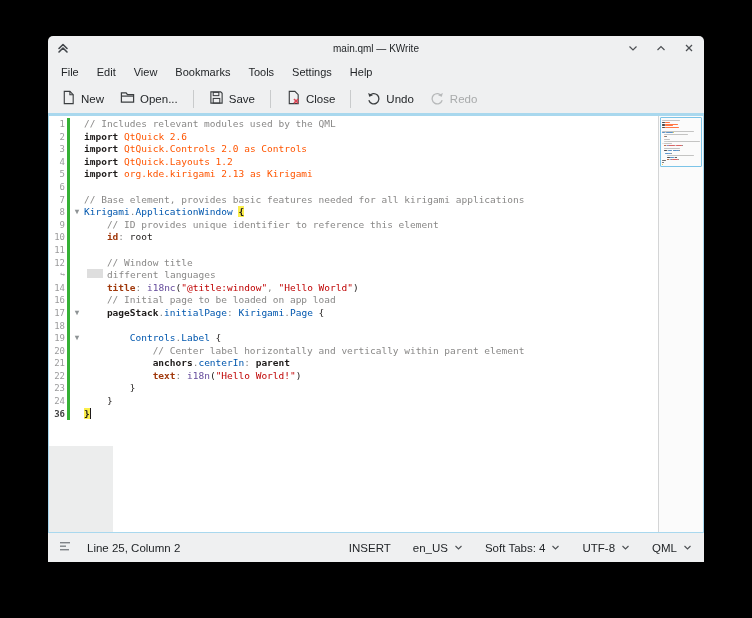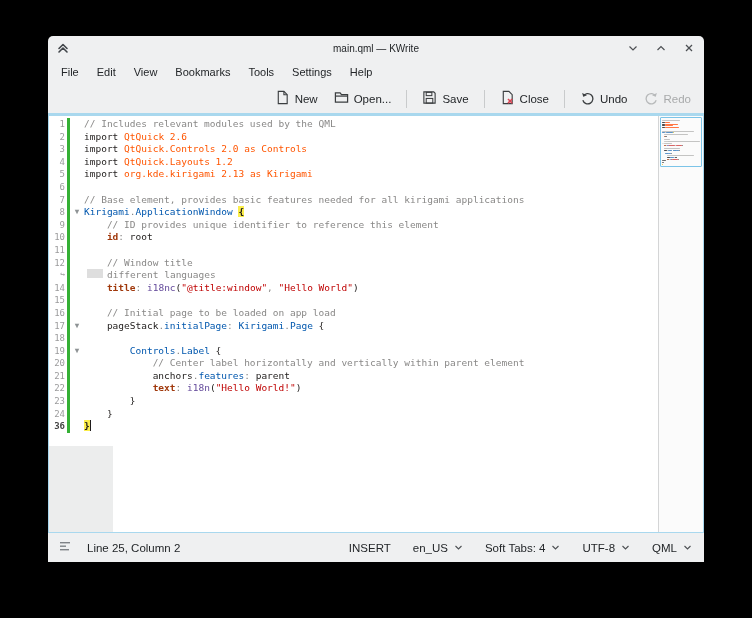--- a/index.html
+++ b/index.html
@@ -14,21 +14,21 @@
   .titlebar .title { position:absolute; left:0; right:0; text-align:center;
     font-size:10px; color:#232629; }
   .titlebar .tb-btns { margin-left:auto; display:flex; gap:14px; align-items:center; z-index:2; }
   .tb-btn { width:14px; height:14px; display:flex; align-items:center; justify-content:center; }
 
   
   .menubar { height:24px; display:flex; align-items:center; padding:0 4px; }
   .menu-item { font-size:11px; color:#232629; padding:3px 9px; border-radius:3px; }
 
   
-  .toolbar { height:29px; display:flex; align-items:center; padding:0 6px; gap:2px;justify-content:flex-end; }
+  .toolbar { height:29px; display:flex; align-items:center; padding:0 6px; gap:2px; }
   .tool-btn { display:flex; align-items:center; gap:5px; font-size:11.5px; color:#232629;
     padding:4px 7px; border-radius:3px; }
   .tool-btn.disabled { color:#a8aaab; }
   .tool-sep { width:1px; height:18px; background:#c9cbcc; margin:0 6px; }
 
   
   .focusline { height:3px; background:#a9d8ee; }
 
   
   .editor { flex:1; display:flex; background:#fff; position:relative;
@@ -39,21 +39,21 @@
   .ln { width:18px; text-align:right; color:#9b9b9c; flex:none; font-size:9px; padding-right:2px; }
   .ln.cur { color:#444; font-weight:bold; }
   .ln.wrapmark { color:#9b9b9c; font-size:8px; }
   .modbar { width:3px; flex:none; }
   .modbar.on { background:#35b035; }
   .foldcol { width:14px; flex:none; text-align:center; color:#8e9395; font-size:7.5px; line-height:12.6px; }
   .code { flex:1; color:#1f1c1b; }
 
   .cm { color:#898887; }
   .cmsp { color:#898887; border-bottom:1px dotted #bf0303; }
-  .kw { color:#1f1c1b; font-weight:normal; }
+  .kw { color:#1f1c1b; font-weight:bold; }
   .im { color:#ff5500; }
   .ty { color:#0057ae; }
   .pr { color:#a0380b; font-weight:bold; }
   .fn { color:#644a9b; }
   .st { color:#bf0303; }
   .pu { color:#898887; }
   .tx { color:#1f1c1b; }
   .hl { background:#fbee4b; color:#1f1c1b; font-weight:bold; }
   .wrapbox { display:inline-block; width:16px; height:9px; background:#dedede; margin:0 4px 0 3px; }
   .caret { display:inline-block; width:1px; height:11px; background:#1f1c1b; vertical-align:-2px; }
@@ -182,27 +182,26 @@
         <div class="row"><span class="ln">5</span><span class="modbar on"></span><span class="foldcol"></span><span class="code"><span class="kw">import</span><span class="tx"> </span><span class="im">org.kde.kirigami 2.13 as Kirigami</span></span></div>
         <div class="row"><span class="ln">6</span><span class="modbar on"></span><span class="foldcol"></span><span class="code"></span></div>
         <div class="row"><span class="ln">7</span><span class="modbar on"></span><span class="foldcol"></span><span class="code"><span class="cm">// Base element, provides basic features needed for all kirigami applications</span></span></div>
         <div class="row"><span class="ln">8</span><span class="modbar on"></span><span class="foldcol">▼</span><span class="code"><span class="ty">Kirigami</span><span class="pu">.</span><span class="ty">ApplicationWindow</span><span class="tx"> </span><span class="hl">{</span></span></div>
         <div class="row"><span class="ln">9</span><span class="modbar on"></span><span class="foldcol"></span><span class="code"><span class="tx">    </span><span class="cm">// ID provides unique identifier to reference this element</span></span></div>
         <div class="row"><span class="ln">10</span><span class="modbar on"></span><span class="foldcol"></span><span class="code"><span class="tx">    </span><span class="pr">id</span><span class="pu">:</span><span class="tx"> root</span></span></div>
         <div class="row"><span class="ln">11</span><span class="modbar on"></span><span class="foldcol"></span><span class="code"></span></div>
         <div class="row"><span class="ln">12</span><span class="modbar on"></span><span class="foldcol"></span><span class="code"><span class="tx">    </span><span class="cm">// Window title</span></span></div>
         <div class="row"><span class="ln wrapmark">↪</span><span class="modbar on"></span><span class="foldcol"></span><span class="code"><span class="wrapbox"></span><span class="cm">different languages</span></span></div>
         <div class="row"><span class="ln">14</span><span class="modbar on"></span><span class="foldcol"></span><span class="code"><span class="tx">    </span><span class="pr">title</span><span class="pu">:</span><span class="tx"> </span><span class="fn">i18nc</span><span class="tx">(</span><span class="st">"@title:window"</span><span class="pu">,</span><span class="tx"> </span><span class="st">"Hello World"</span><span class="tx">)</span></span></div>
-        <div class="row"><span class="ln">15</span><span class="modbar on"></span><span class="foldcol"></span><span class="code"></span></div>
         <div class="row"><span class="ln">16</span><span class="modbar on"></span><span class="foldcol"></span><span class="code"><span class="tx">    </span><span class="cm">// Initial page to be loaded on app load</span></span></div>
         <div class="row"><span class="ln">17</span><span class="modbar on"></span><span class="foldcol">▼</span><span class="code"><span class="tx">    </span><span class="kw">pageStack</span><span class="pu">.</span><span class="ty">initialPage</span><span class="pu">:</span><span class="tx"> </span><span class="ty">Kirigami</span><span class="pu">.</span><span class="ty">Page</span><span class="tx"> {</span></span></div>
         <div class="row"><span class="ln">18</span><span class="modbar on"></span><span class="foldcol"></span><span class="code"></span></div>
         <div class="row"><span class="ln">19</span><span class="modbar on"></span><span class="foldcol">▼</span><span class="code"><span class="tx">        </span><span class="ty">Controls</span><span class="pu">.</span><span class="ty">Label</span><span class="tx"> {</span></span></div>
         <div class="row"><span class="ln">20</span><span class="modbar on"></span><span class="foldcol"></span><span class="code"><span class="tx">            </span><span class="cm">// Center label horizontally and vertically within parent element</span></span></div>
-        <div class="row"><span class="ln">21</span><span class="modbar on"></span><span class="foldcol"></span><span class="code"><span class="tx">            </span><span class="kw">anchors</span><span class="pu">.</span><span class="ty">features</span><span class="pu">:</span><span class="tx"> </span><span class="kw">parent</span></span></div>
+        <div class="row"><span class="ln">21</span><span class="modbar on"></span><span class="foldcol"></span><span class="code"><span class="tx">            </span><span class="kw">anchors</span><span class="pu">.</span><span class="ty">centerIn</span><span class="pu">:</span><span class="tx"> </span><span class="kw">parent</span></span></div>
         <div class="row"><span class="ln">22</span><span class="modbar on"></span><span class="foldcol"></span><span class="code"><span class="tx">            </span><span class="pr">text</span><span class="pu">:</span><span class="tx"> </span><span class="fn">i18n</span><span class="tx">(</span><span class="st">"Hello World!"</span><span class="tx">)</span></span></div>
         <div class="row"><span class="ln">23</span><span class="modbar on"></span><span class="foldcol"></span><span class="code"><span class="tx">        }</span></span></div>
         <div class="row"><span class="ln">24</span><span class="modbar on"></span><span class="foldcol"></span><span class="code"><span class="tx">    }</span></span></div>
         <div class="row"><span class="ln cur">36</span><span class="modbar on"></span><span class="foldcol"></span><span class="code"><span class="hl">}</span><span class="caret"></span></span></div>
         <div class="gutter-tail" id="guttertail" style="top: 329.6px;"></div>
     </div>
     <div class="minimap" id="minimap">
       <div class="mini-viewrect" id="miniviewrect"></div>
     <div class="mini-seg" style="top: 4px; left: 3px; width: 18.48px; background: rgb(196, 196, 195);"></div>
         <div class="mini-seg" style="top: 5.75px; left: 3px; width: 2.52px; background: rgb(74, 74, 74);"></div>

